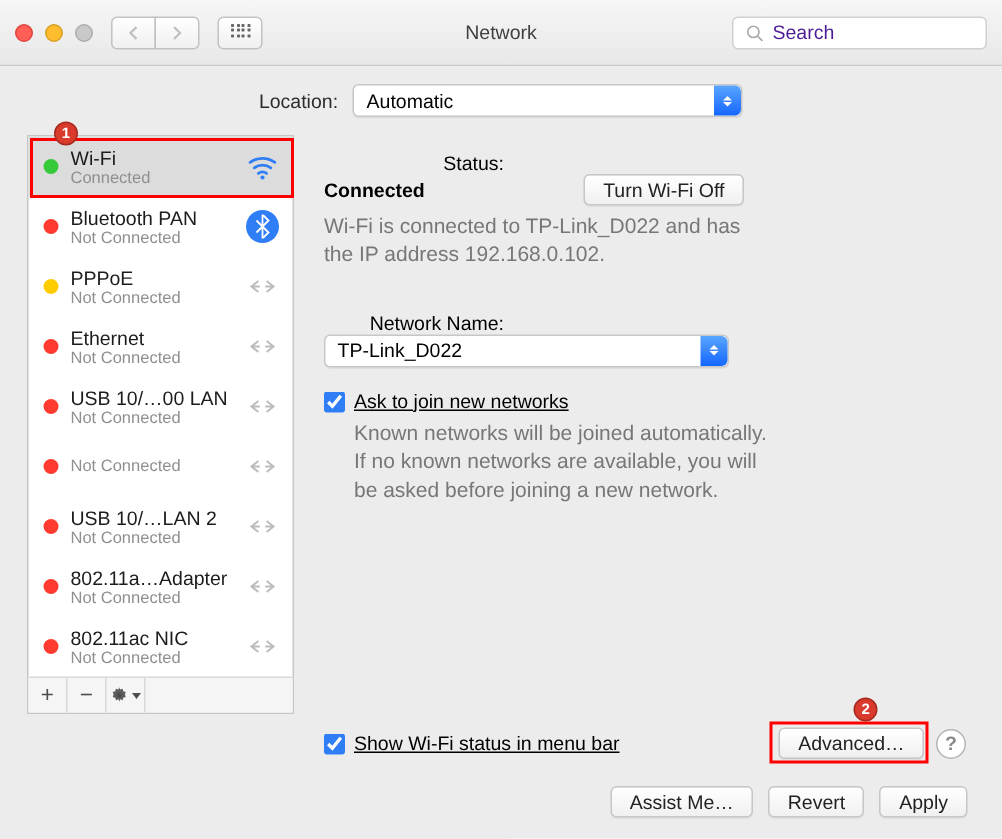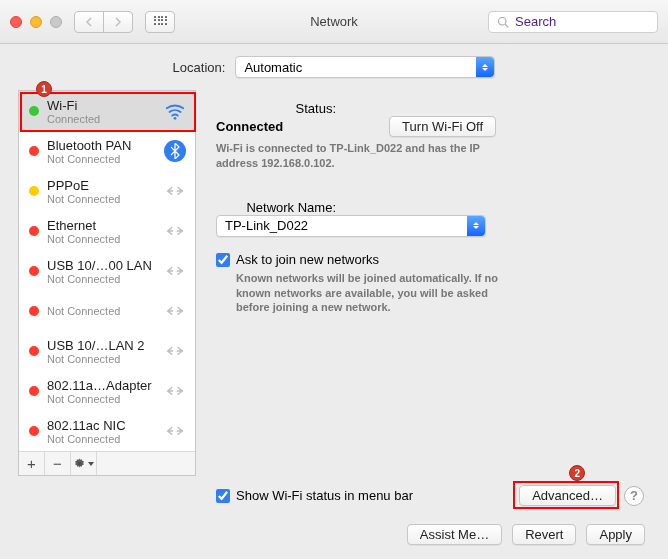--- a/index.html
+++ b/index.html
@@ -109,22 +109,22 @@
   .row .lbl { width:130px; text-align:right; padding-right:10px; padding-top:3px; color:#000;}
   .row .val { flex:1;}
   .status-line { display:flex; align-items:center; justify-content:space-between;}
   .status-line .bold { font-weight:600;}
   .mac-btn {
     display:inline-flex; align-items:center; justify-content:center;
     height:21px; padding:0 12px; border:1px solid #c6c6c6; border-radius:4px;
     background:linear-gradient(#ffffff,#f0f0f0); font-size:13px; color:#222;
     box-shadow:0 1px 0 rgba(0,0,0,0.05);
   }
-  .subtext { font-size:11px; color:#777; margin-top:4px; line-height:1.35; max-width:280px;font-weight:bold;}
-  .chk { display:flex; align-items:flex-start; gap:6px;}
+  .subtext { font-size:14px; color:#777; margin-top:4px; line-height:1.35; max-width:280px;}
+  .chk { display:flex; align-items:flex-start; gap:6px;text-decoration:underline;}
   .chk input { accent-color:#2f7ef6; width:14px; height:14px; margin-top:1px;}
   .footer-row { margin-top:auto; display:flex; align-items:center; justify-content:space-between; padding:0 4px 8px 0;}
   .adv-wrap { position:relative; display:flex; align-items:center; gap:8px;}
   .advbox { position:absolute; border:2px solid #ff0000; left:-6px; top:-4px; width:106px; height:28px; pointer-events:none;}
   .help { width:20px; height:20px; border-radius:50%; border:1px solid #b5b5b5; color:#8a8a8a; background:#fff; display:flex; align-items:center; justify-content:center; font-size:13px; font-weight:600;}
   .annot {
     position:absolute; width:16px; height:16px; border-radius:50%; background:#d93a2b; color:#fff;
     display:flex; align-items:center; justify-content:center; font-size:10px; font-weight:600; z-index:50;
     border:1px solid #a52a1f;
   }

